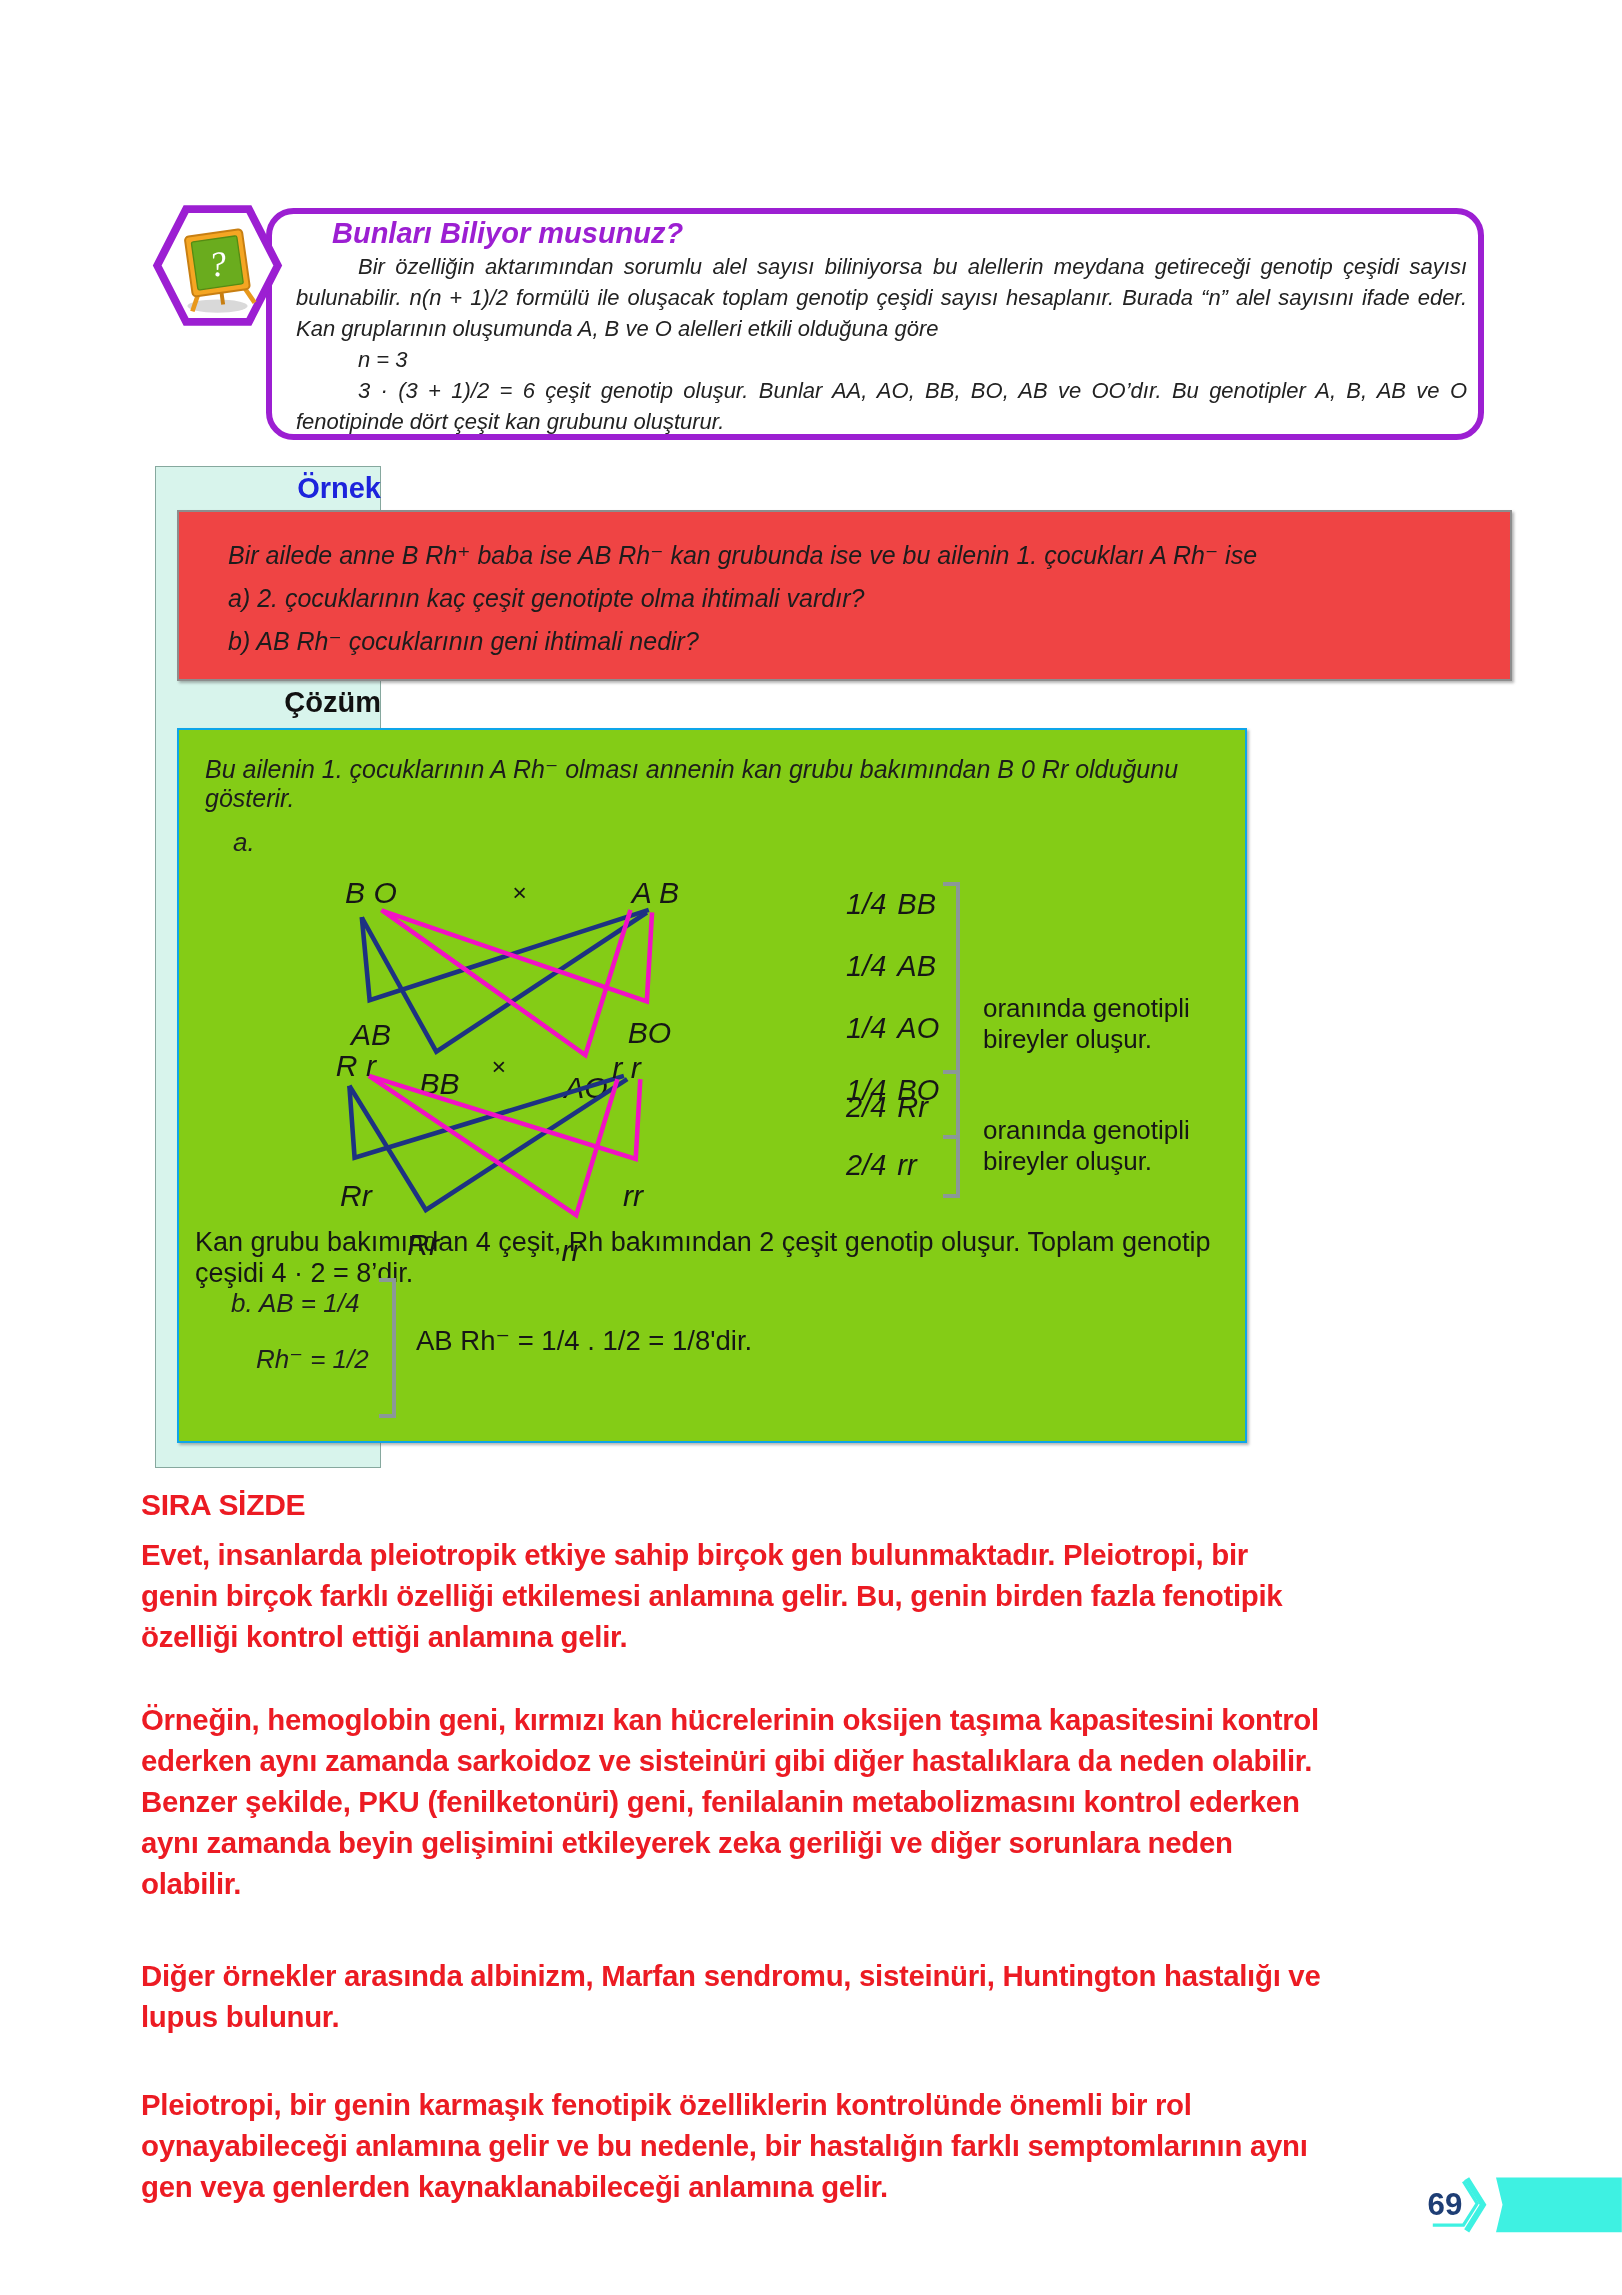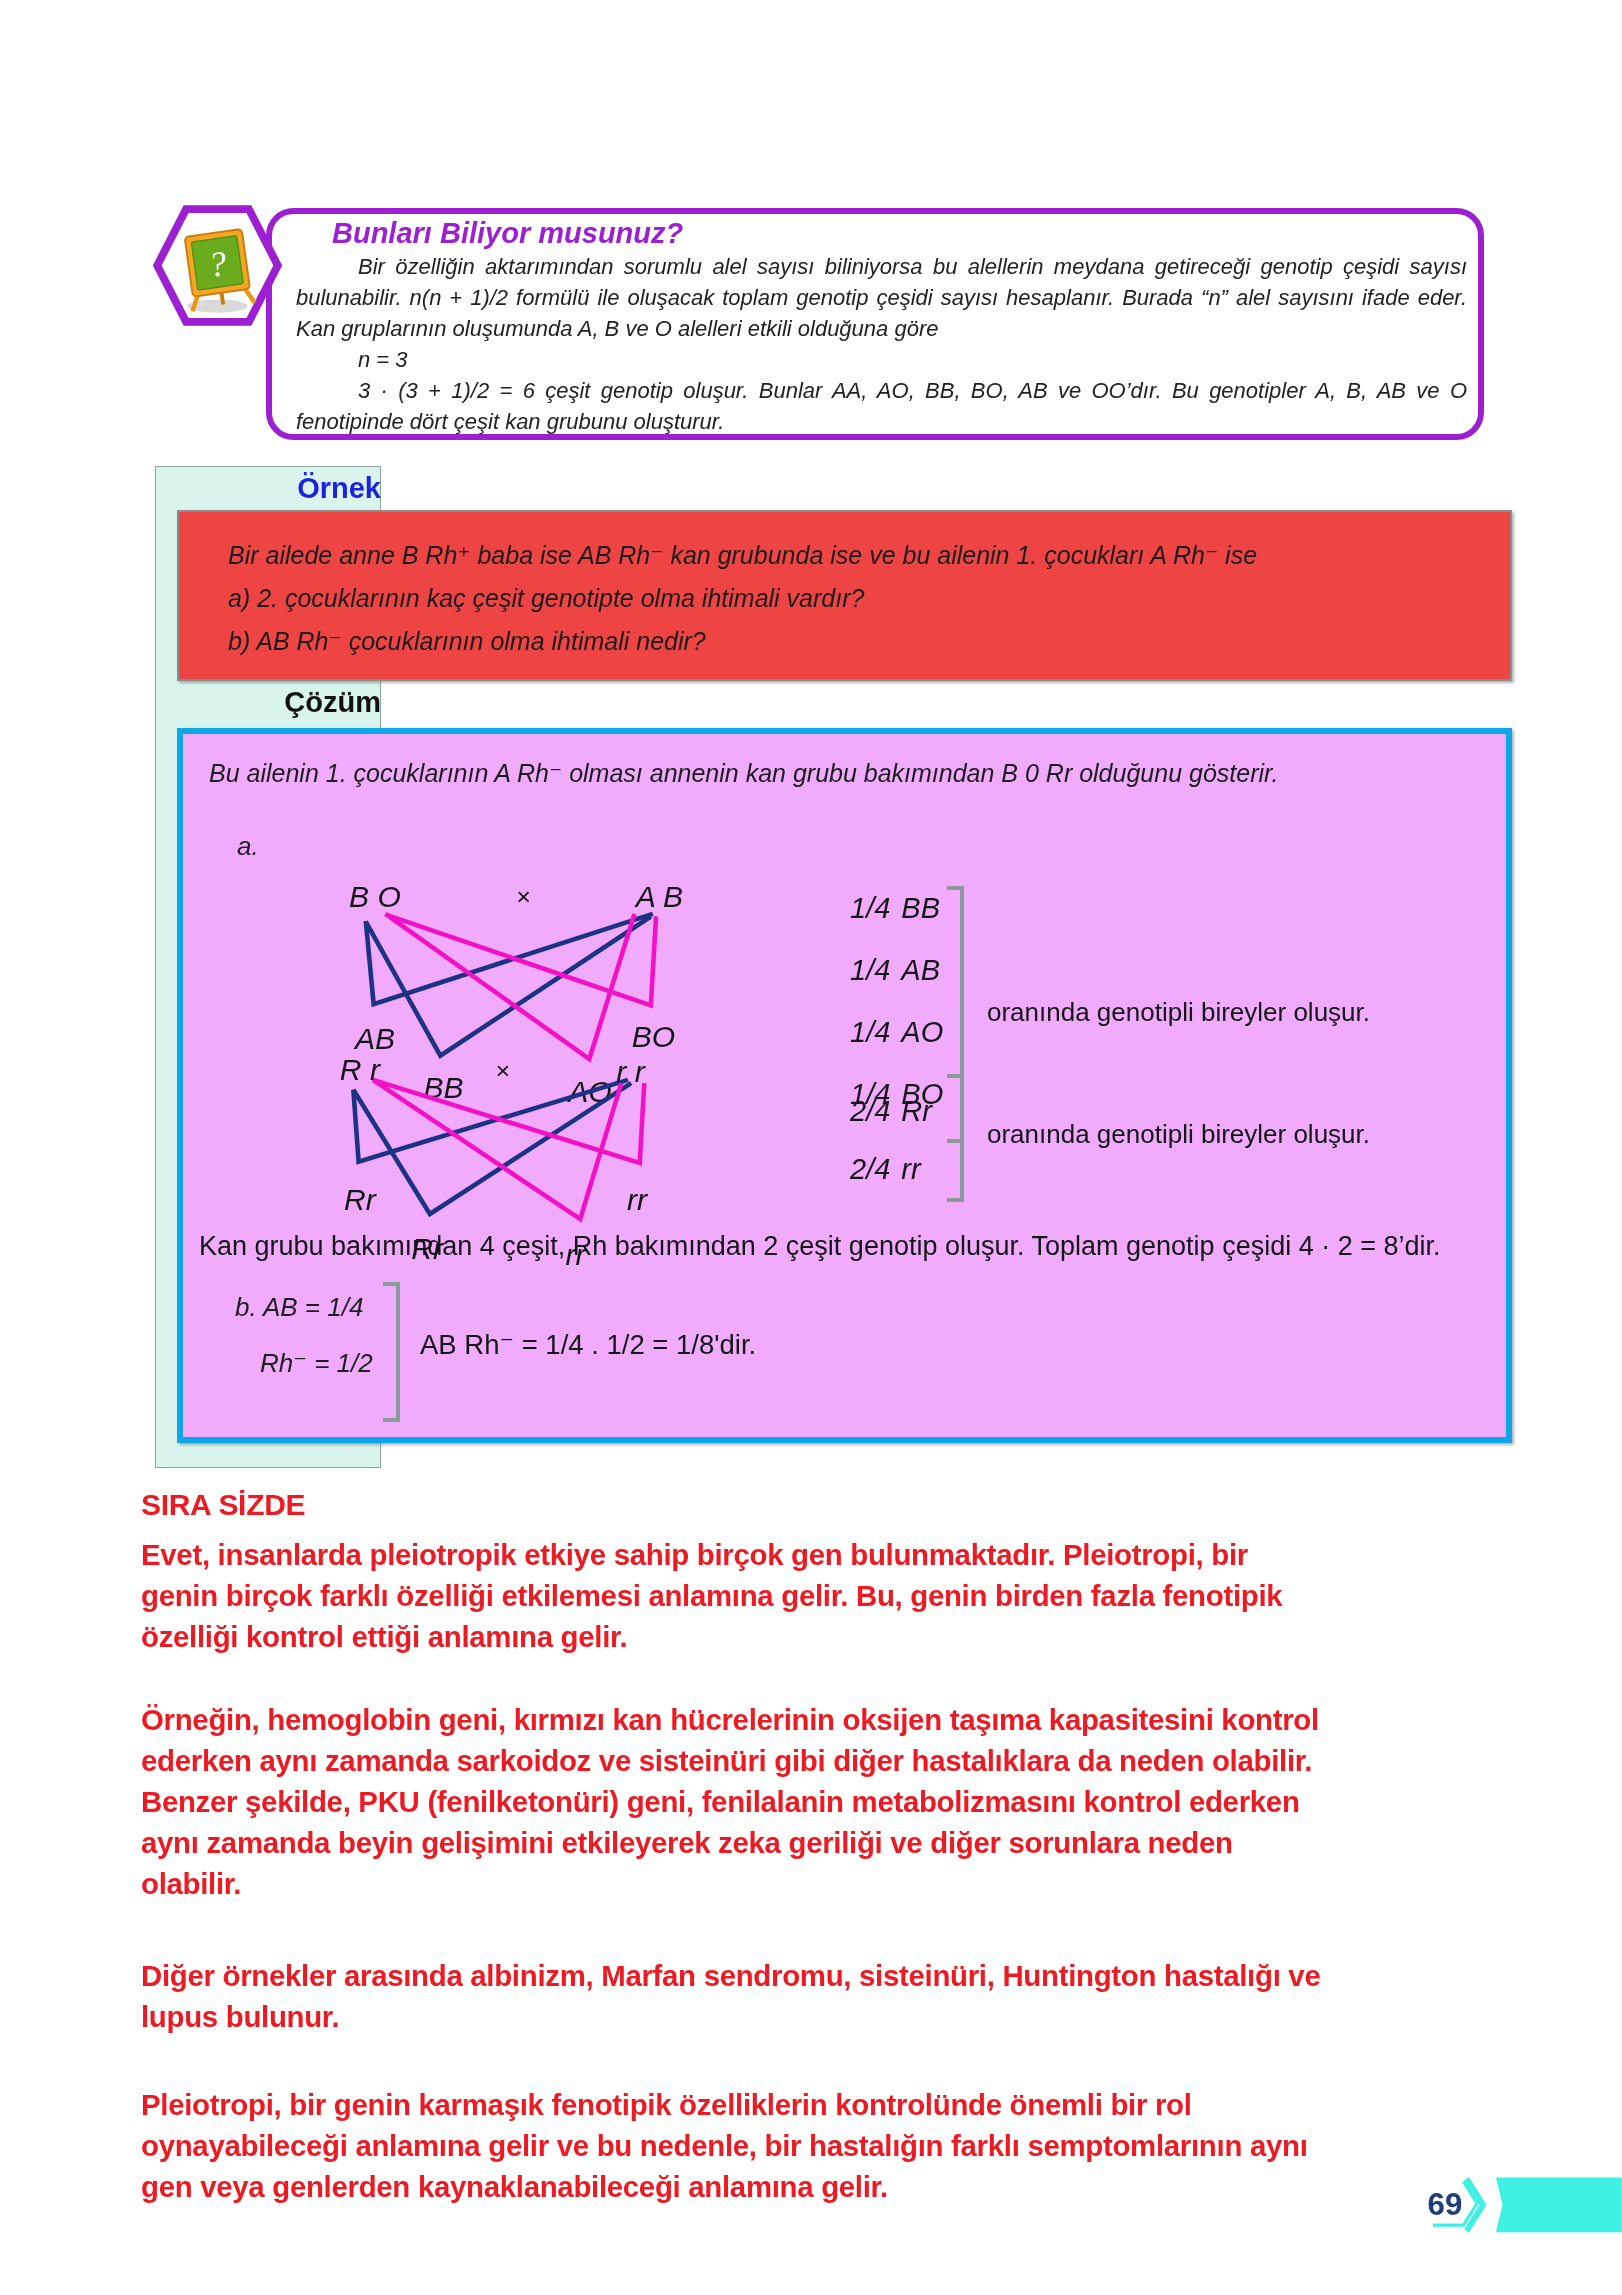--- a/index.html
+++ b/index.html
@@ -20,22 +20,22 @@
   .cyan-col{position:absolute;left:155px;top:466px;width:226px;height:1002px;
             background:#d8f4ec;border:1.3px solid #86a89e;box-sizing:border-box;}
   .tab-label{position:absolute;width:226px;text-align:right;font-weight:bold;font-size:29px;}
   .tab-ornek{left:155px;top:472px;color:#1d23dc;}
   .tab-cozum{left:155px;top:686px;color:#111;}
 
   .example-box{position:absolute;left:177px;top:510px;width:1335px;height:171px;background:#ef4444;
                border:2px solid #8d8d8d;box-sizing:border-box;box-shadow:2px 2px 2.6px rgba(90,90,90,.45);}
   .example-lines{position:absolute;left:49px;top:22px;font-size:25px;font-style:italic;line-height:43px;color:#1c1c1c;}
 
-  .solution-box{position:absolute;left:177px;top:728px;width:1335px;height:715px;background:#f0abfc;
-                border:6px solid #0ea5e9;box-sizing:border-box;box-shadow:2px 2px 2.6px rgba(90,90,90,.45);}
+  .solution-box{position:absolute;left:177px;top:728px;width:1070px;height:715px;background:#84cc16;
+                border:2px solid #0ea5e9;box-sizing:border-box;box-shadow:2px 2px 2.6px rgba(90,90,90,.45);}
   .sol-intro{position:absolute;left:26px;top:25px;font-size:25px;font-style:italic;color:#1c1c1c;}
   .part-a{position:absolute;left:54px;top:97px;font-size:26px;font-style:italic;}
   .cross-svg{position:absolute;left:19.6px;top:128px;}
 
   .ratio-block{position:absolute;font-size:29px;font-style:italic;color:#161616;}
   .ratio-row{display:flex;gap:11px;}
   .rb1{left:667px;top:158px;}  .rb1 .ratio-row{height:62px;}
   .rb2{left:667px;top:361px;}  .rb2 .ratio-row{height:58px;}
   .bracket{position:absolute;width:17px;border:0;border-top:4.6px solid #8b9898;
            border-right:4.6px solid #8b9898;border-bottom:4.6px solid #8b9898;box-sizing:border-box;}
@@ -89,21 +89,21 @@
     <p>3 · (3 + 1)/2 = 6 çeşit genotip oluşur. Bunlar AA, AO, BB, BO, AB ve OO’dır. Bu genotipler A, B, AB ve O fenotipinde dört çeşit kan grubunu oluşturur.</p>
   </div>
 
   <div class="cyan-col"></div>
   <div class="tab-label tab-ornek">Örnek</div>
 
   <div class="example-box">
     <div class="example-lines">
         <div>Bir ailede anne B Rh⁺ baba ise AB Rh⁻ kan grubunda ise ve bu ailenin 1. çocukları A Rh⁻ ise</div>
         <div>a) 2. çocuklarının kaç çeşit genotipte olma ihtimali vardır?</div>
-        <div>b) AB Rh⁻ çocuklarının olma ihtimali nedir?</div>
+        <div>b) AB Rh⁻ çocuklarının geni ihtimali nedir?</div>
       </div>
   </div>
 
   <div class="tab-label tab-cozum">Çözüm</div>
 
   <div class="solution-box">
     <div class="sol-intro">Bu ailenin 1. çocuklarının A Rh⁻ olması annenin kan grubu bakımından B 0 Rr olduğunu gösterir.</div>
     <div class="part-a">a.</div>
 
     <svg class="cross-svg" width="523" height="445" viewBox="0 0 800 680">

